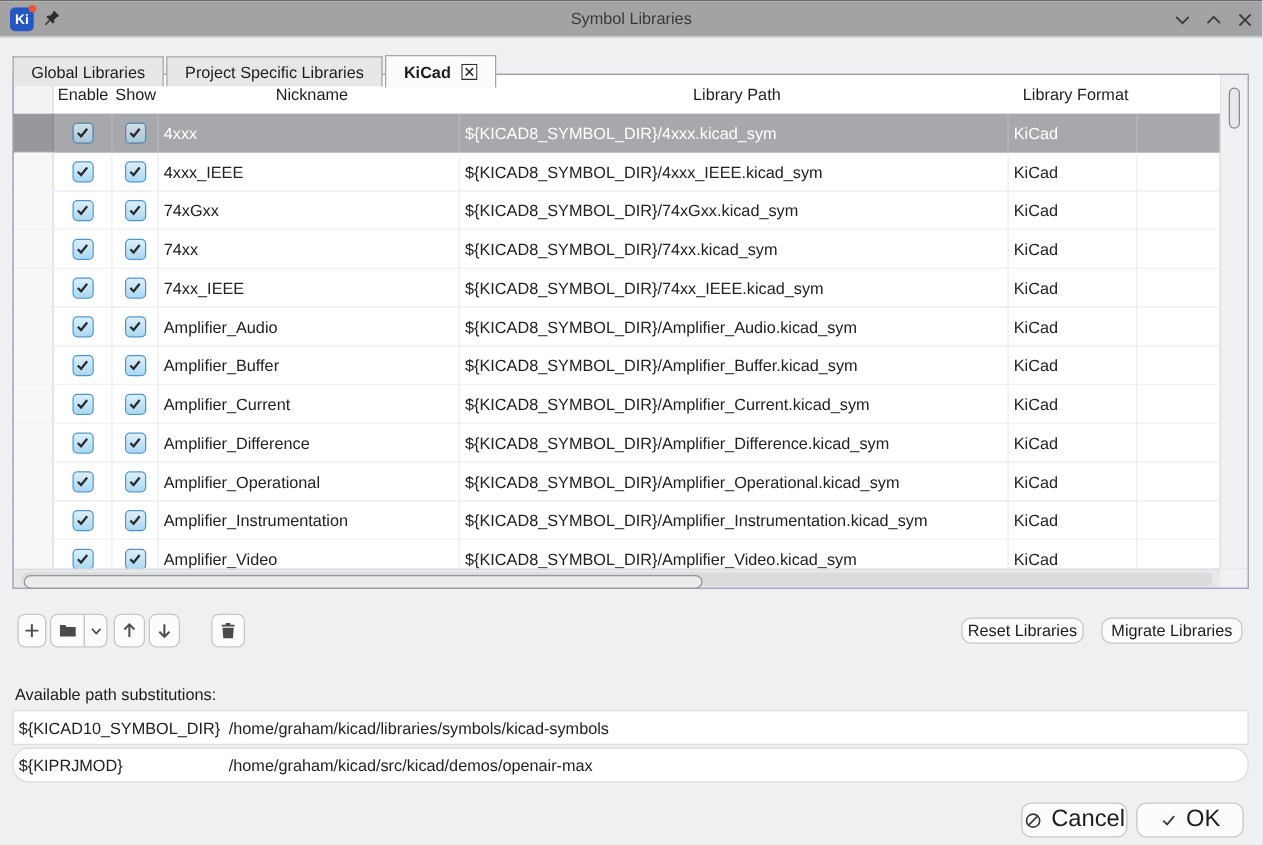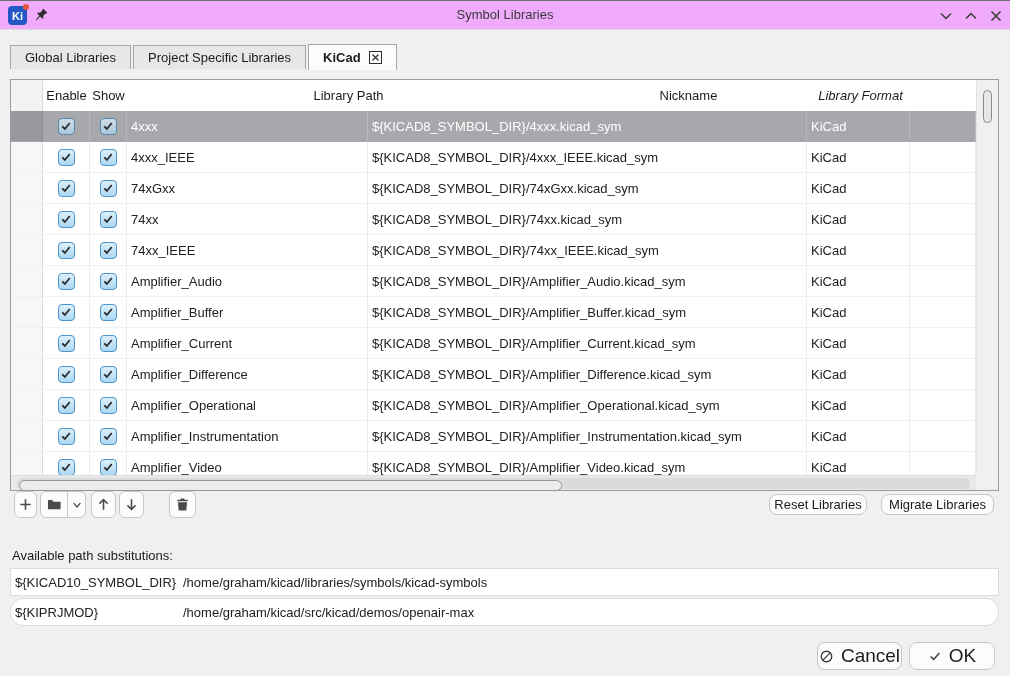--- a/index.html
+++ b/index.html
@@ -2,36 +2,36 @@
 <html><head>
 <meta charset="utf-8">
 <style>
   * { margin:0; padding:0; box-sizing:border-box; }
   html,body { width:1010px; height:676px; }
   body { font-family:"Liberation Sans", sans-serif; font-size:13px; color:#202124; }
 
   .window { position:relative; width:1010px; height:676px; background:#eff0f1; overflow:hidden; border-top:1px solid #6e6e6e; }
 
   
-  .titlebar { position:absolute; left:0; top:0; width:1010px; height:29px; background:#f0abfc; border-bottom:1px solid #dadbdc; }
+  .titlebar { position:absolute; left:0; top:0; width:1010px; height:29px; background:#a3a3a3; border-bottom:1px solid #dadbdc; }
   .app-logo { position:absolute; left:8px; top:5px; width:19px; height:19px; background:#2358c4; border-radius:4px; color:#fff; font-weight:bold; font-size:11px; display:flex; align-items:center; justify-content:center; }
   .app-logo .dot { position:absolute; right:-2px; top:-2px; width:6px; height:6px; border-radius:50%; background:#e8553a; }
   .pin-icon { position:absolute; left:33px; top:6px; width:16px; height:16px; }
   .win-title { position:absolute; left:50%; top:6px; transform:translateX(-50%); color:#3a3a3a; font-size:13px; white-space:nowrap; }
   .win-btn { position:absolute; top:7px; width:16px; height:16px; cursor:default; }
   .win-btn.shade { left:938px; } .win-btn.max { left:963px; } .win-btn.close { left:988px; }
 
   
   .tabbar { position:absolute; left:10px; top:42px; height:26px; display:flex; align-items:flex-end; z-index:3; }
   .tab { height:24px; padding:0 14px; background:#e7e7e8; border:1px solid #a6a6a8; border-bottom:none; display:flex; align-items:center; gap:8px; margin-right:2px; color:#1c1c1e; white-space:nowrap; }
   .tab.active { height:26px; background:#fcfcfd; font-weight:bold; margin-bottom:-1px; }
   .tab-close { width:13px; height:13px; display:inline-block; }
 
   
-  .grid-panel { position:absolute; left:10px; top:78px; width:989px; height:412px; background:#c4b5fd; border:1px solid #9b9da0; z-index:1; }
+  .grid-panel { position:absolute; left:10px; top:58px; width:989px; height:412px; background:#c4b5fd; border:1px solid #9b9da0; z-index:1; }
   .grid-viewport { position:absolute; left:0; top:0; right:22px; bottom:15px; overflow:hidden; }
   .grid-header { display:flex; height:31px; background:#fff; }
   .grid-header .cell { display:flex; align-items:center; justify-content:center; color:#1c1c1e; }
   .grid-header .c-rowhdr { background:#f3f3f4; border-right:1px solid #dadada; }
   .grid-row { display:flex; height:31px; background:#fff; }
   .grid-row .cell { border-right:1px solid #ececec; border-bottom:1px solid #f1f1f2; display:flex; align-items:center; overflow:hidden; white-space:nowrap; }
   .c-rowhdr { width:32px; flex:0 0 32px; }
   .grid-row .c-rowhdr { background:#f7f7f8; border-right:1px solid #dadada; }
   .c-enable { width:47px; flex:0 0 47px; justify-content:center; }
   .c-show { width:37px; flex:0 0 37px; justify-content:center; }
@@ -132,23 +132,23 @@
     </span>
   </div>
     </div>
 
   <div class="grid-panel">
     <div class="grid-viewport">
       <div class="grid-header">
         <div class="cell c-rowhdr"></div>
         <div class="cell c-enable">Enable</div>
         <div class="cell c-show">Show</div>
+        <div class="cell c-nick" style="justify-content:center;">Nickname</div>
         <div class="cell c-path" style="justify-content:center;">Library Path</div>
-        <div class="cell c-nick" style="justify-content:center;">Nickname</div>
-        <div class="cell c-fmt" style="justify-content:center;font-style:italic;">Library Format</div>
+        <div class="cell c-fmt" style="justify-content:center;">Library Format</div>
         <div class="cell c-fill"></div>
       </div>
       <div id="grid-body">
           <div class="grid-row selected">
     <div class="cell c-rowhdr"></div>
     <div class="cell c-enable">
       <span class="checkbox">
         <svg width="12" height="12" viewBox="0 0 16 16">
                   <polyline points="3,8.5 6.5,12 13,4" fill="none" stroke="#2b2b2b" stroke-width="2.4"></polyline>
                 </svg>

